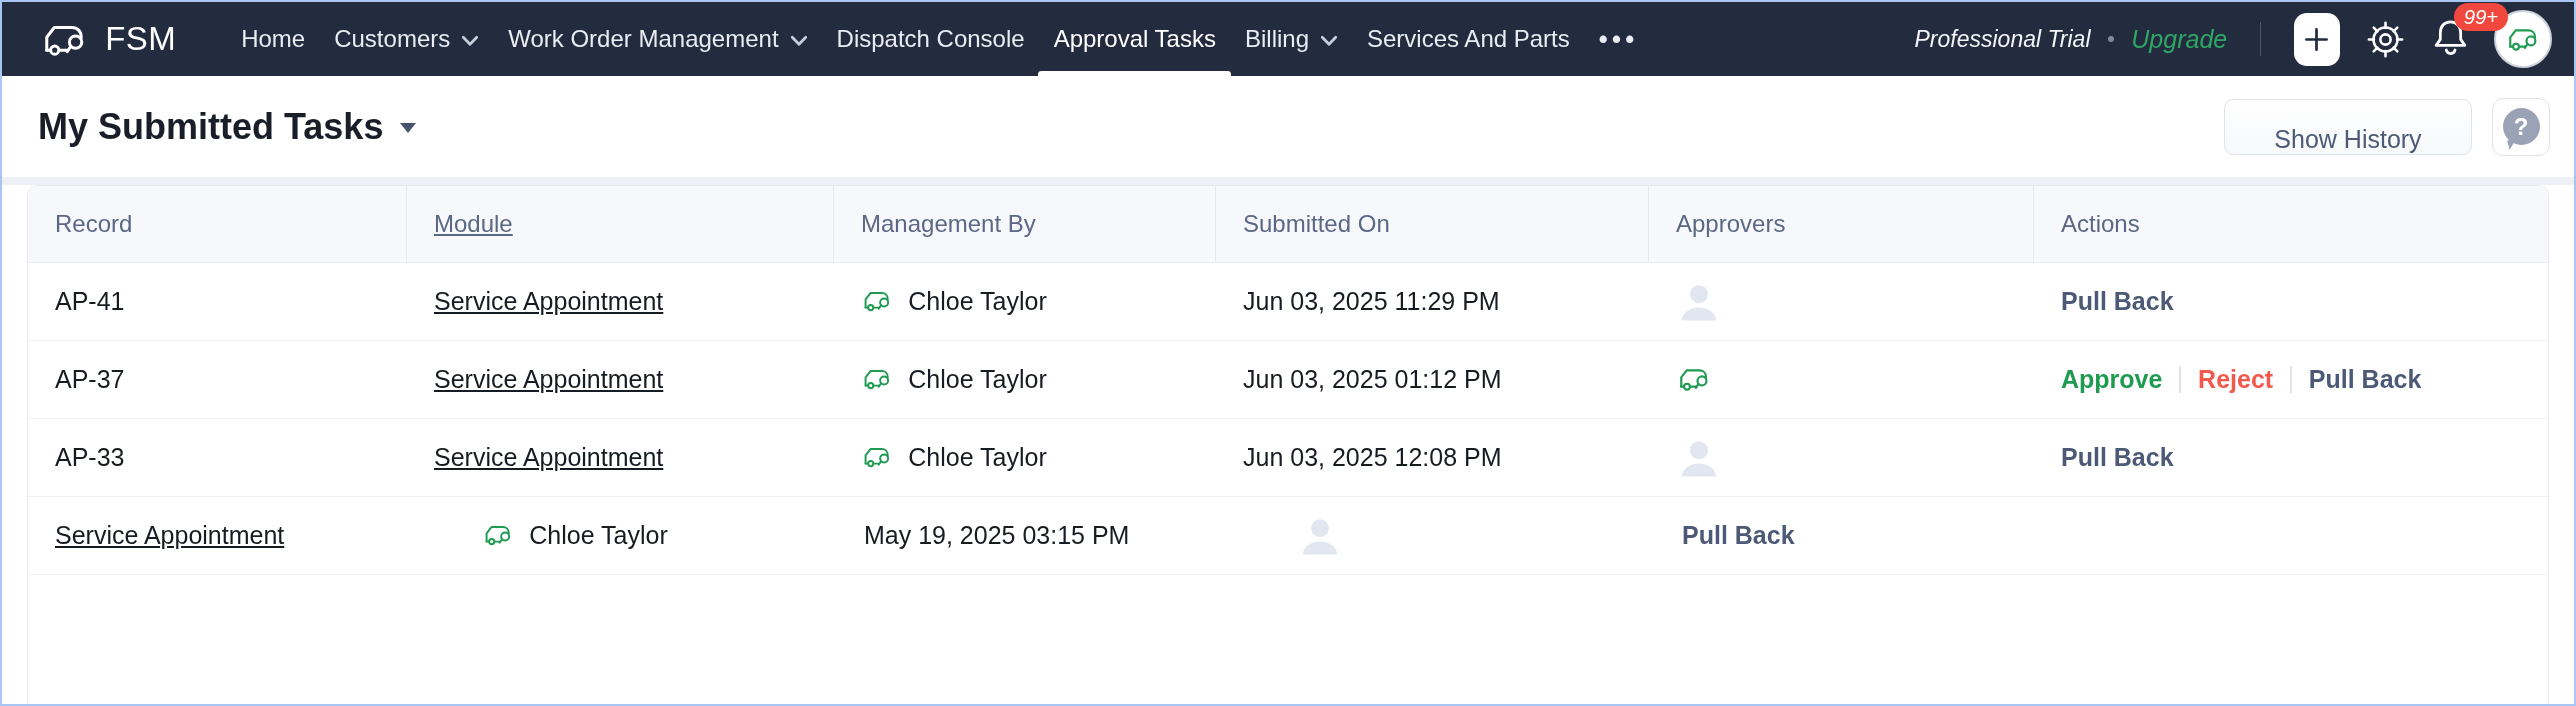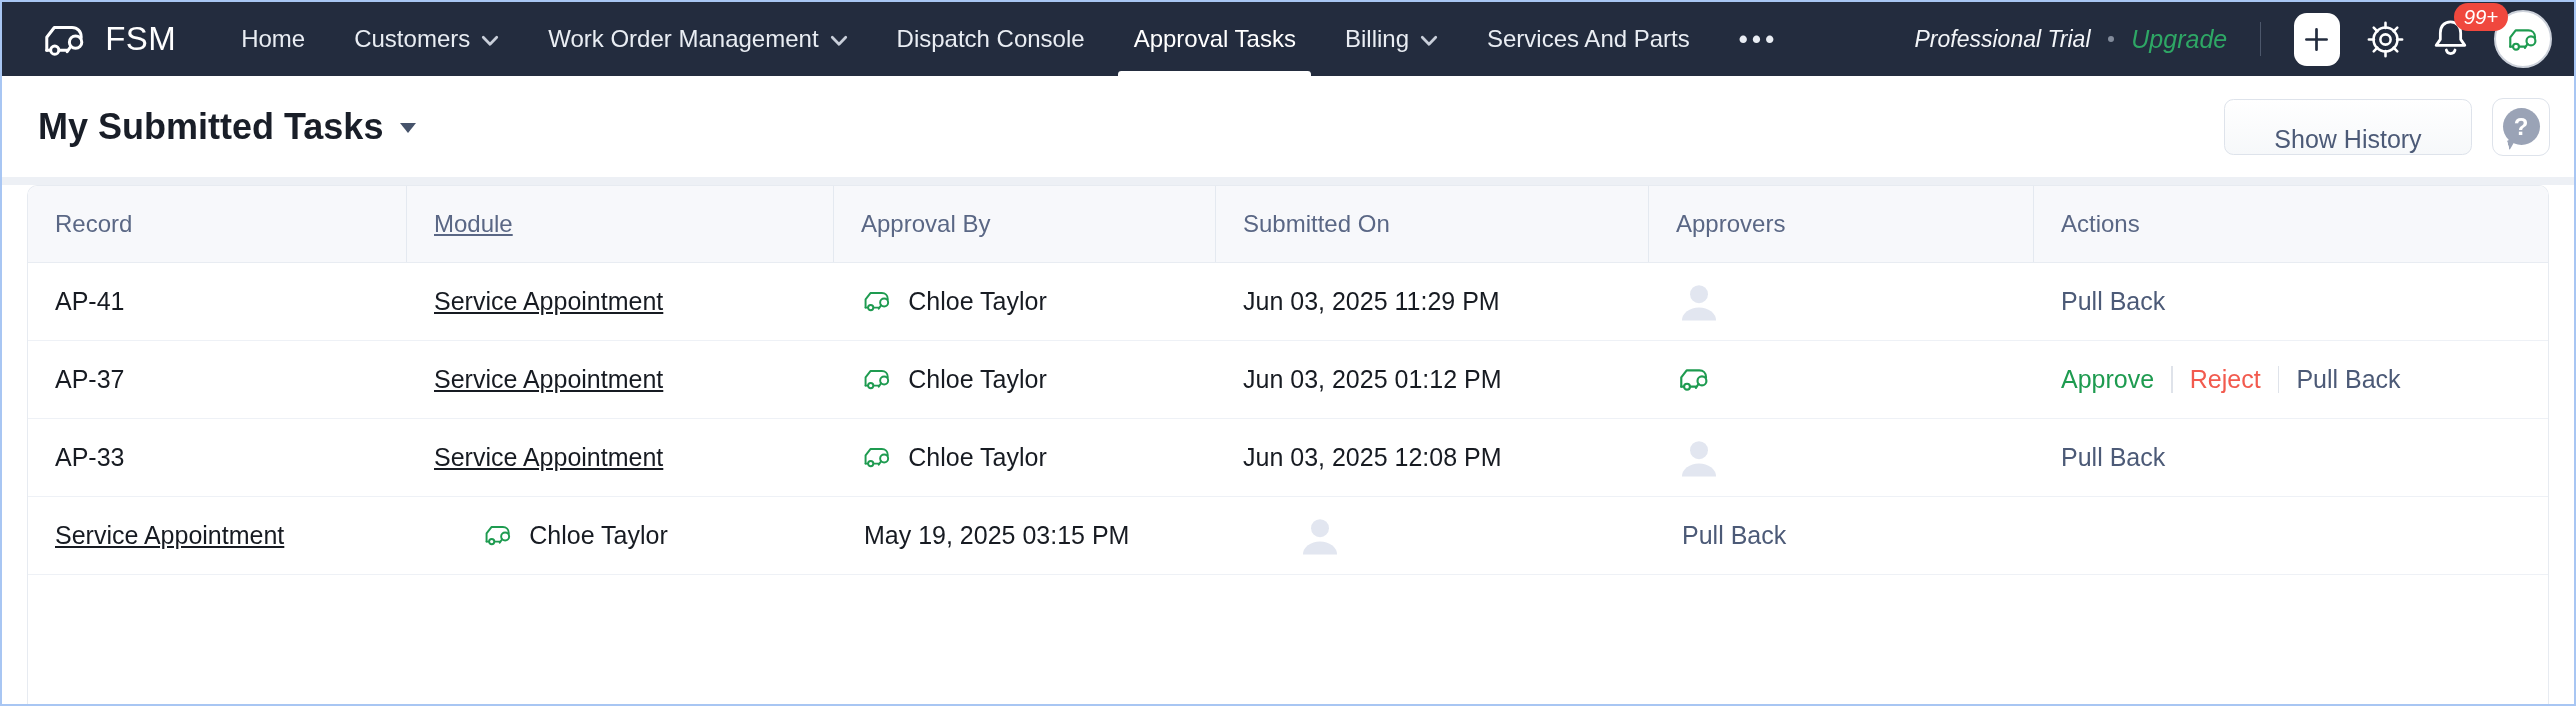--- a/index.html
+++ b/index.html
@@ -8,21 +8,21 @@
     border:2.6px solid var(--frame-blue,#A8C6F3);
     display:flex;flex-direction:column;background:#15803d;
     font-family:"Liberation Sans",sans-serif;overflow:hidden;
   }
   
   .topnav{flex:0 0 74px;height:74px;background:var(--nav-bg,#232C3E);display:flex;align-items:center;
     padding:0 22px 0 37px;color:#fff;}
   .brand{display:flex;align-items:center;gap:15.3px;margin-right:65px;}
   .brand .van{width:51px;height:39px;color:#fff;}
   .brand-name{font-size:33px;font-weight:500;color:#fff;letter-spacing:0.4px;}
-  .nav-menu{display:flex;align-items:center;gap:49px;height:100%;}
+  .nav-menu{display:flex;align-items:center;gap:29px;height:100%;}
   .nav-item{position:relative;height:100%;display:flex;align-items:center;gap:11px;
     font-size:24px;color:#E9EDF3;cursor:pointer;white-space:nowrap;}
   .nav-item.active{color:#FFFFFF;}
   .nav-item.active::after{content:'';position:absolute;left:-15.3px;right:-15.3px;bottom:0;height:5.1px;
     background:#fff;border-radius:3.4px 3.4px 0 0;}
   .nav-item .chev{width:18px;height:12px;margin-top:4.3px;color:#C9CFDA;}
   .nav-item.more{font-size:25.5px;letter-spacing:4.3px;font-weight:700;}
   .nav-right{margin-left:auto;display:flex;align-items:center;gap:25.5px;font-style:italic;}
   .plan{font-size:23px;color:#F3F5F8;white-space:nowrap;}
   .sep-dot{width:6.8px;height:6.8px;border-radius:50%;background:#828B9B;margin:0 -8.5px;}
@@ -66,21 +66,21 @@
   .c0{width:379px;flex:0 0 379px;} .c1{width:427px;flex:0 0 427px;text-decoration:underline;} .c2{width:382px;flex:0 0 382px;}
   .c3{width:433px;flex:0 0 433px;} .c4{width:385px;flex:0 0 385px;} .c5{flex:1;}
   .trow{display:flex;height:77px;flex:0 0 77px;border-bottom:1.7px solid #EEF1F6;cursor:pointer;}
   .cell{display:flex;align-items:center;padding-left:27px;font-size:25px;color:#171B22;box-sizing:border-box;}
   .c-subby{gap:15.3px;}
   .van-sm{width:32px;height:25.5px;color:var(--accent-green,#1E9B50);}
   .van-appr{width:36px;height:28px;color:var(--accent-green,#1E9B50);}
   .person{width:46px;height:46px;}
   .icwrap,.apwrap{display:flex;align-items:center;}
   .c-actions{gap:17px;}
-  .action{font-size:25px;color:var(--action-slate,#4C5A77);cursor:pointer;white-space:nowrap;}
+  .action{font-size:25px;color:var(--action-slate,#4C5A77);cursor:pointer;white-space:nowrap;font-weight:bold;}
   .action-approve{color:var(--accent-green,#1E9B50);}
   .action-reject{color:var(--reject-red,#F25A4E);}
   .action-divider{width:1.7px;height:27px;background:#DFE3EA;}
 </style>
 </head>
 <body>
 
 <div class="page">
 
   <div class="topnav">
@@ -185,21 +185,21 @@
       </div>
     </div>
   </div>
 
   <div class="content">
     <div class="gray-strip"></div>
     <div class="card">
       <div class="thead">
           <div class="hcell c0">Record</div>
           <div class="hcell c1">Module</div>
-          <div class="hcell c2">Approval By</div>
+          <div class="hcell c2">Management By</div>
           <div class="hcell c3">Submitted On</div>
           <div class="hcell c4">Approvers</div>
           <div class="hcell c5">Actions</div>
         </div>
       <div class="tbody">
   <div class="trow">
     <div class="cell c0 c-record">AP-41</div>
     <div class="cell c1 c-module">Service Appointment</div>
     <div class="cell c2 c-subby">
       <span class="icwrap">

